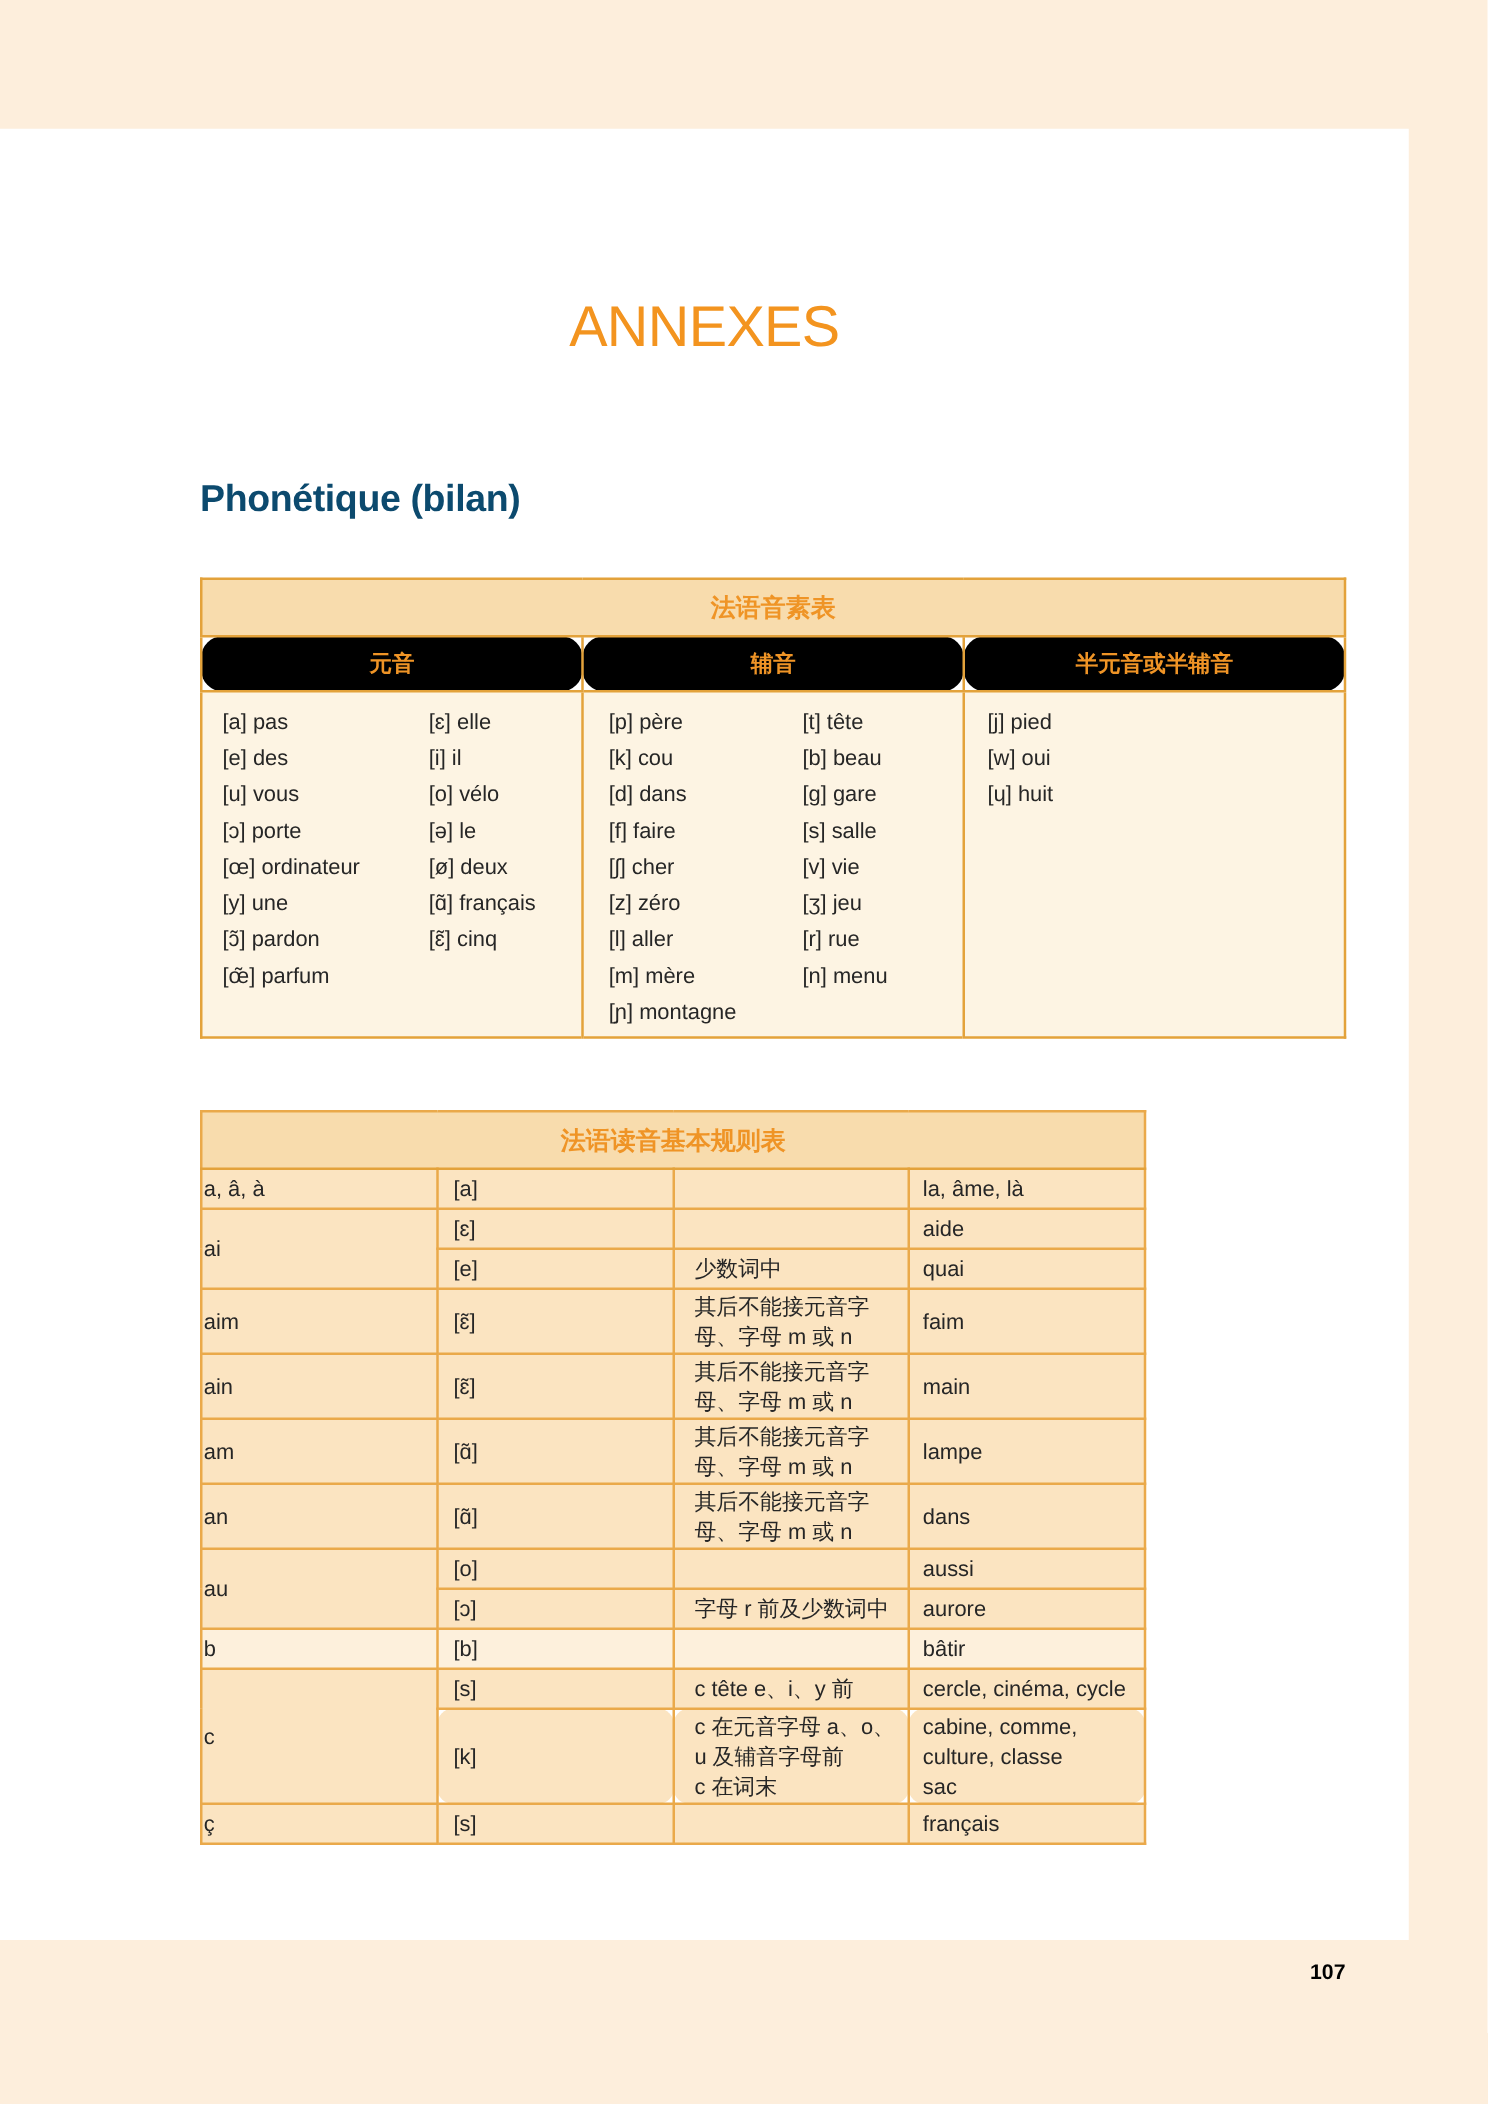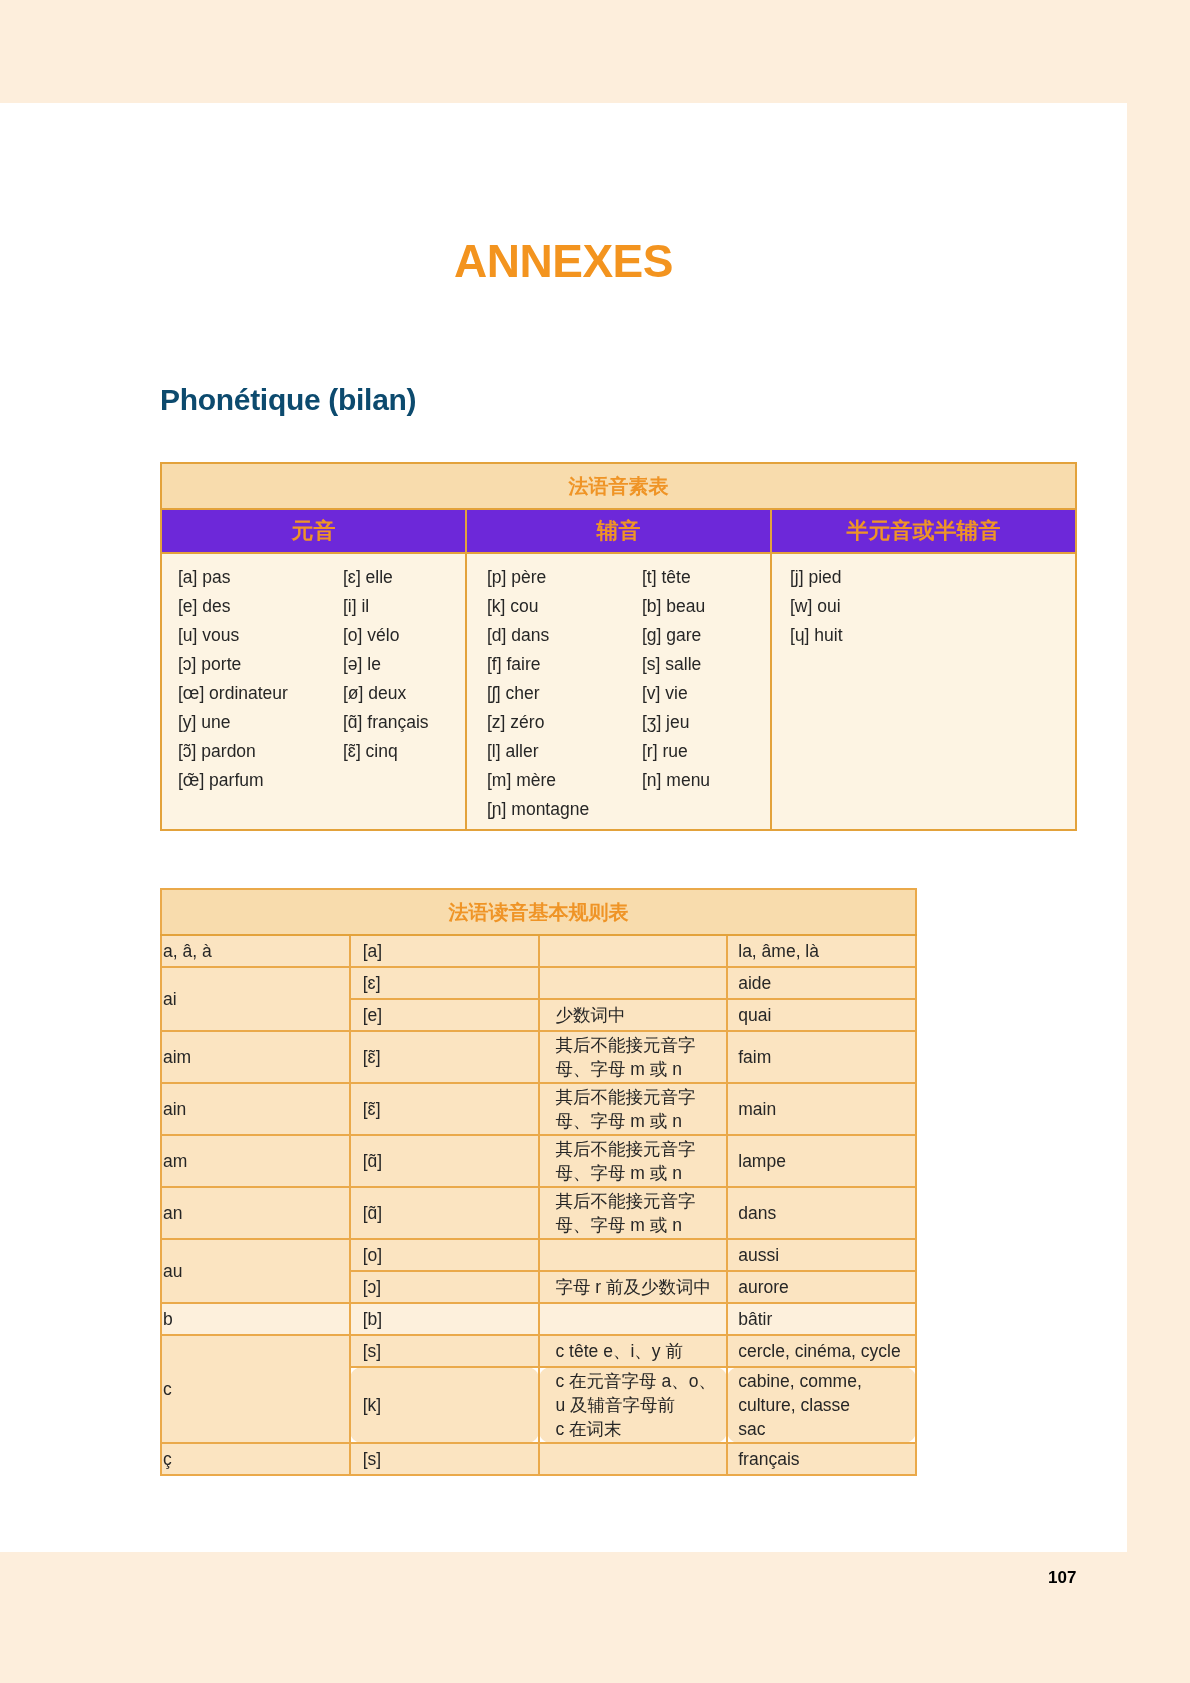--- a/index.html
+++ b/index.html
@@ -11,42 +11,42 @@
     position:relative;
     overflow:hidden;
   }
   .white-sheet{
     position:absolute;left:0;top:103px;width:1127px;height:1449px;
     background:#ffffff;
   }
   .annexes-title{
     position:absolute;left:0;top:203px;width:1127px;
     text-align:center;
-    font-size:46px;font-weight:bold;letter-spacing:-0.5px;
+    font-size:46px;font-weight:normal;letter-spacing:-0.5px;
     color:#f3941f;
   }
   .section-title{
     position:absolute;left:160px;top:358px;
     font-size:30px;font-weight:bold;letter-spacing:-0.3px;
     color:#0c4a6e;
   }
   table{border-collapse:collapse;table-layout:fixed;}
   .t1{
     position:absolute;left:160px;top:462px;width:917px;
     border:2px solid #e3a23b;
   }
   .t1 .title-cell{
     background:#f8dcad;height:42px;text-align:center;
     font-size:20px;font-weight:bold;color:#ef9426;
     border-bottom:2px solid #e3a23b;
   }
   .t1 .head-cell{
-    background:#6d28d9;height:40px;text-align:center;
-    font-size:22px;font-weight:bold;color:#ef9426;
-    border-bottom:2px solid #e3a23b;border-left:2px solid #e3a23b;
+    background:#000000;height:40px;text-align:center;
+    font-size:18px;font-weight:bold;color:#ef9426;
+    border-bottom:2px solid #e3a23b;border-left:2px solid #e3a23b;border-radius:17px;
   }
   .t1 .head-cell:first-child{border-left:none;}
   .t1 .body-cell{
     background:#fdf4e3;vertical-align:top;
     border-left:2px solid #e3a23b;
     font-size:17.5px;line-height:29px;
     padding:9px 0 5px 0;height:260px;
   }
   .t1 .body-cell:first-child{border-left:none;}
   .twocol{display:flex;}

